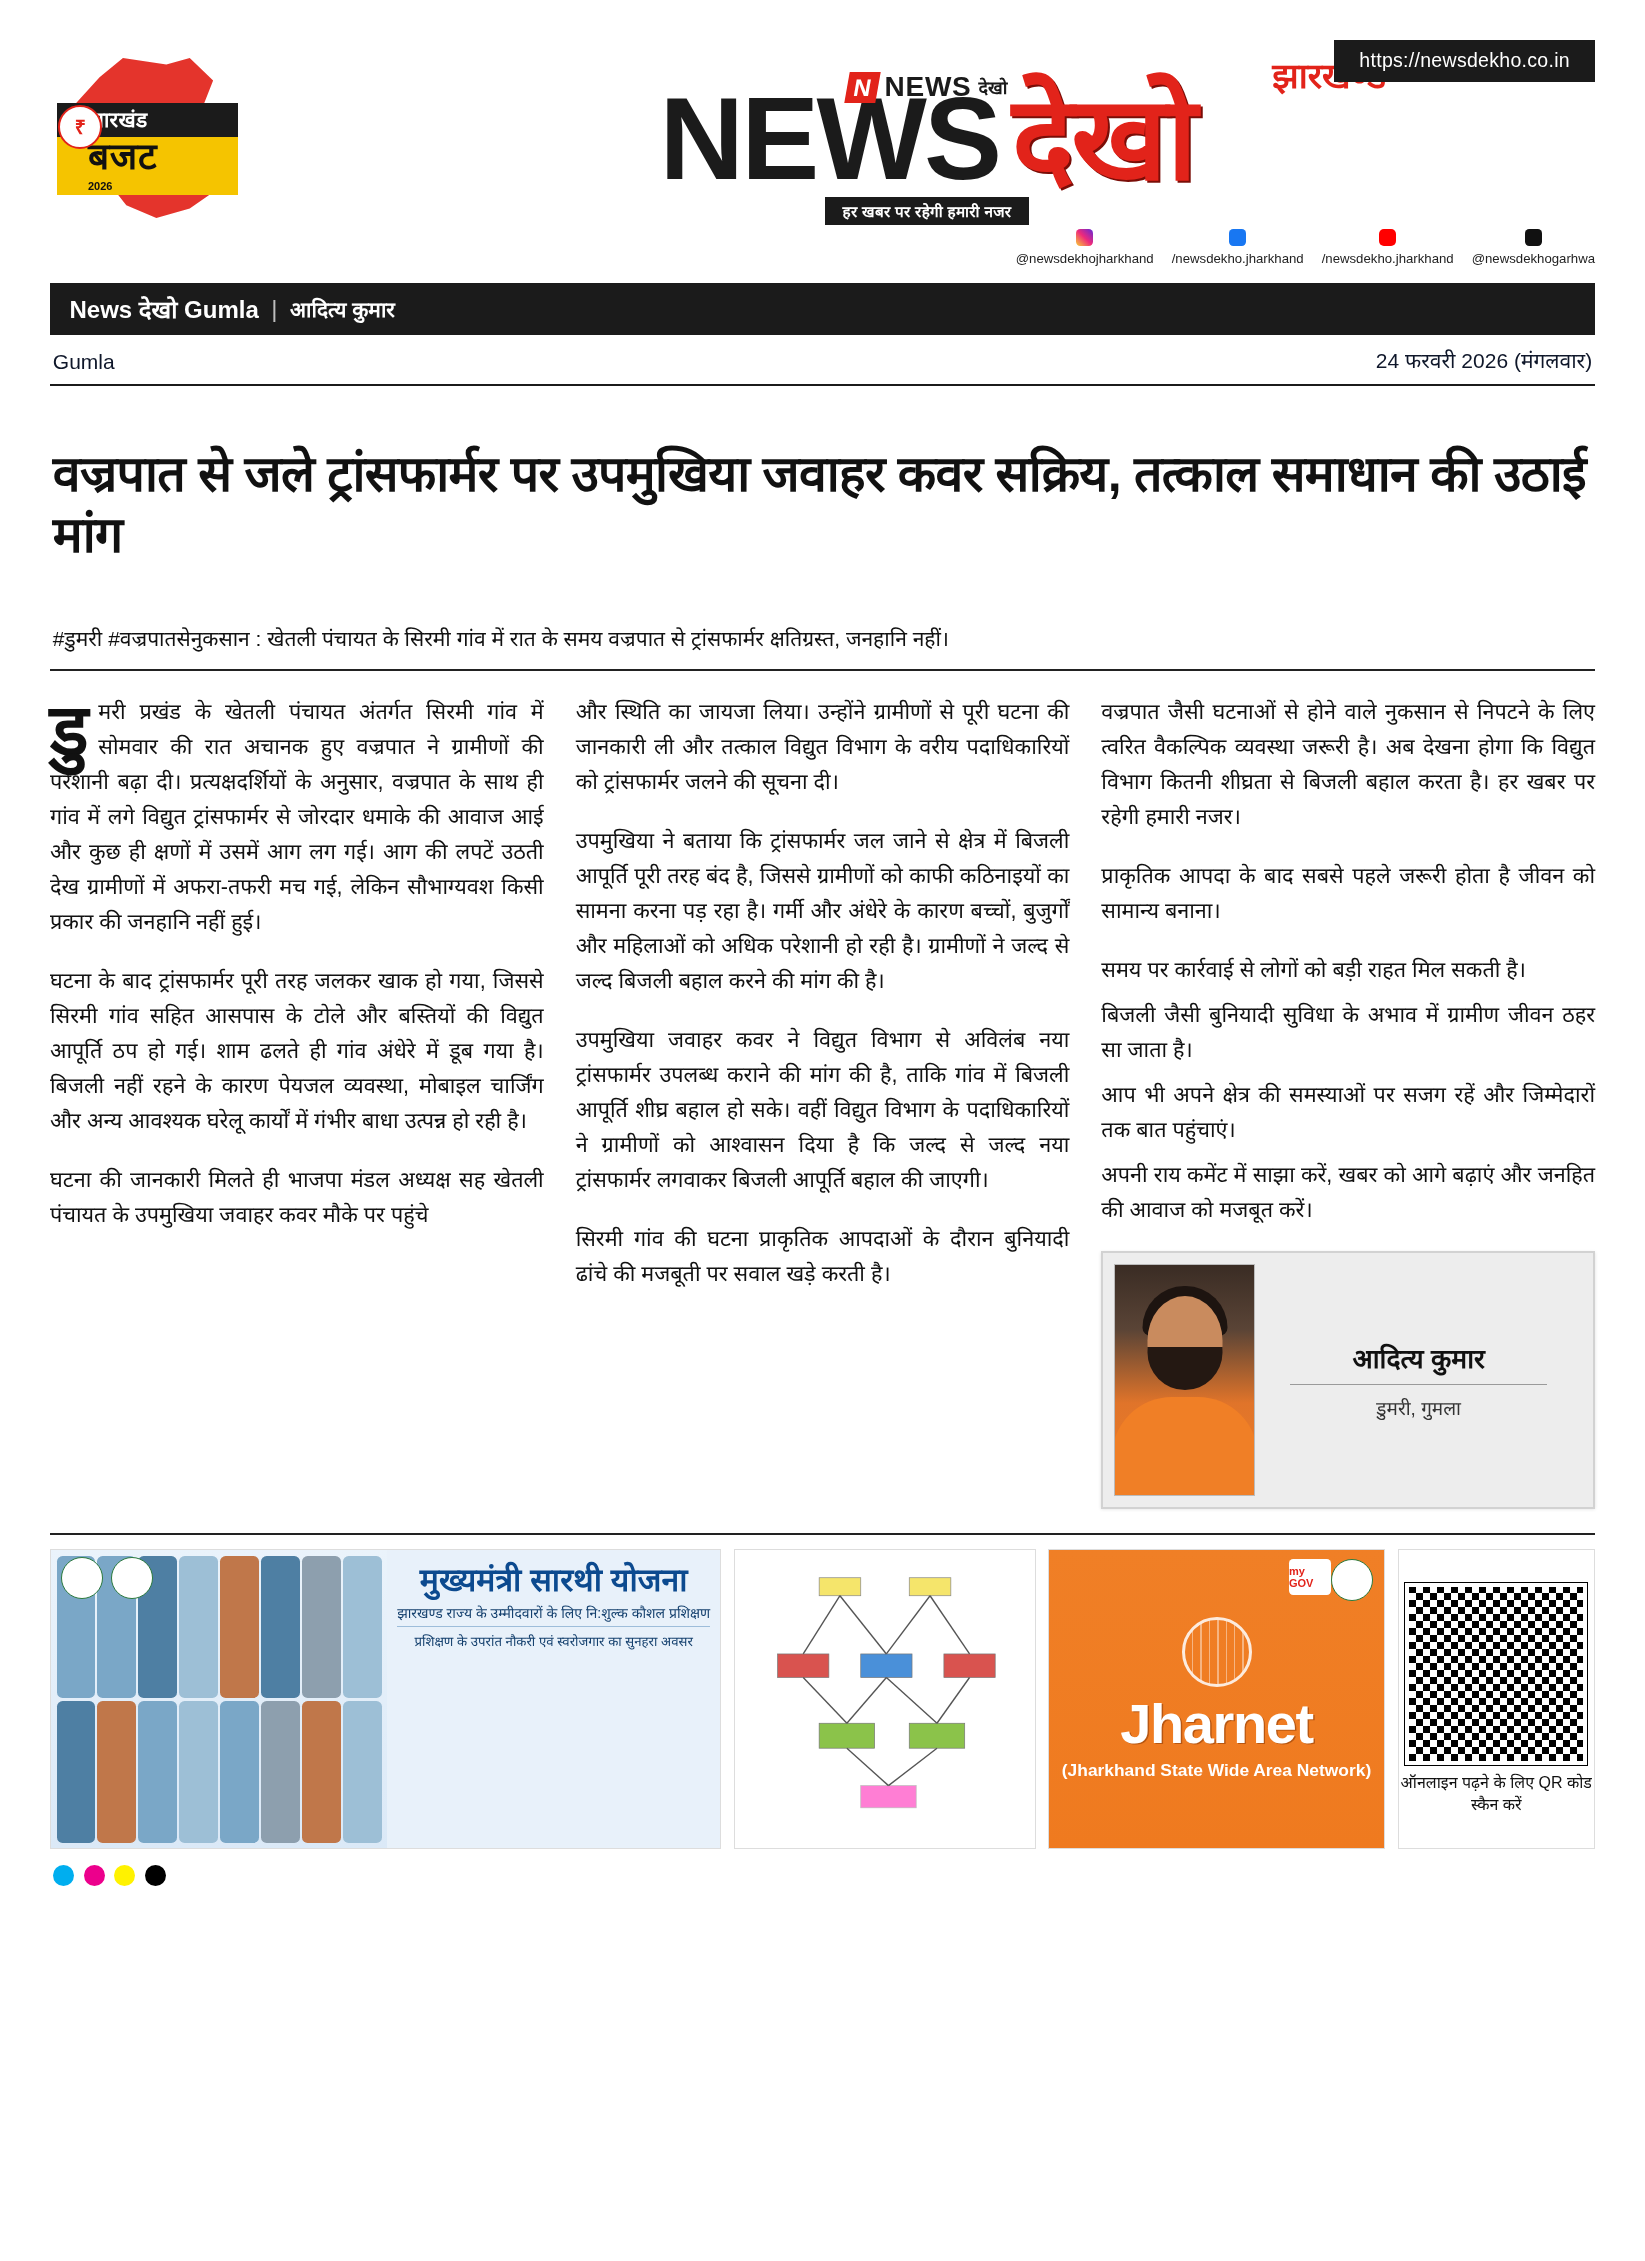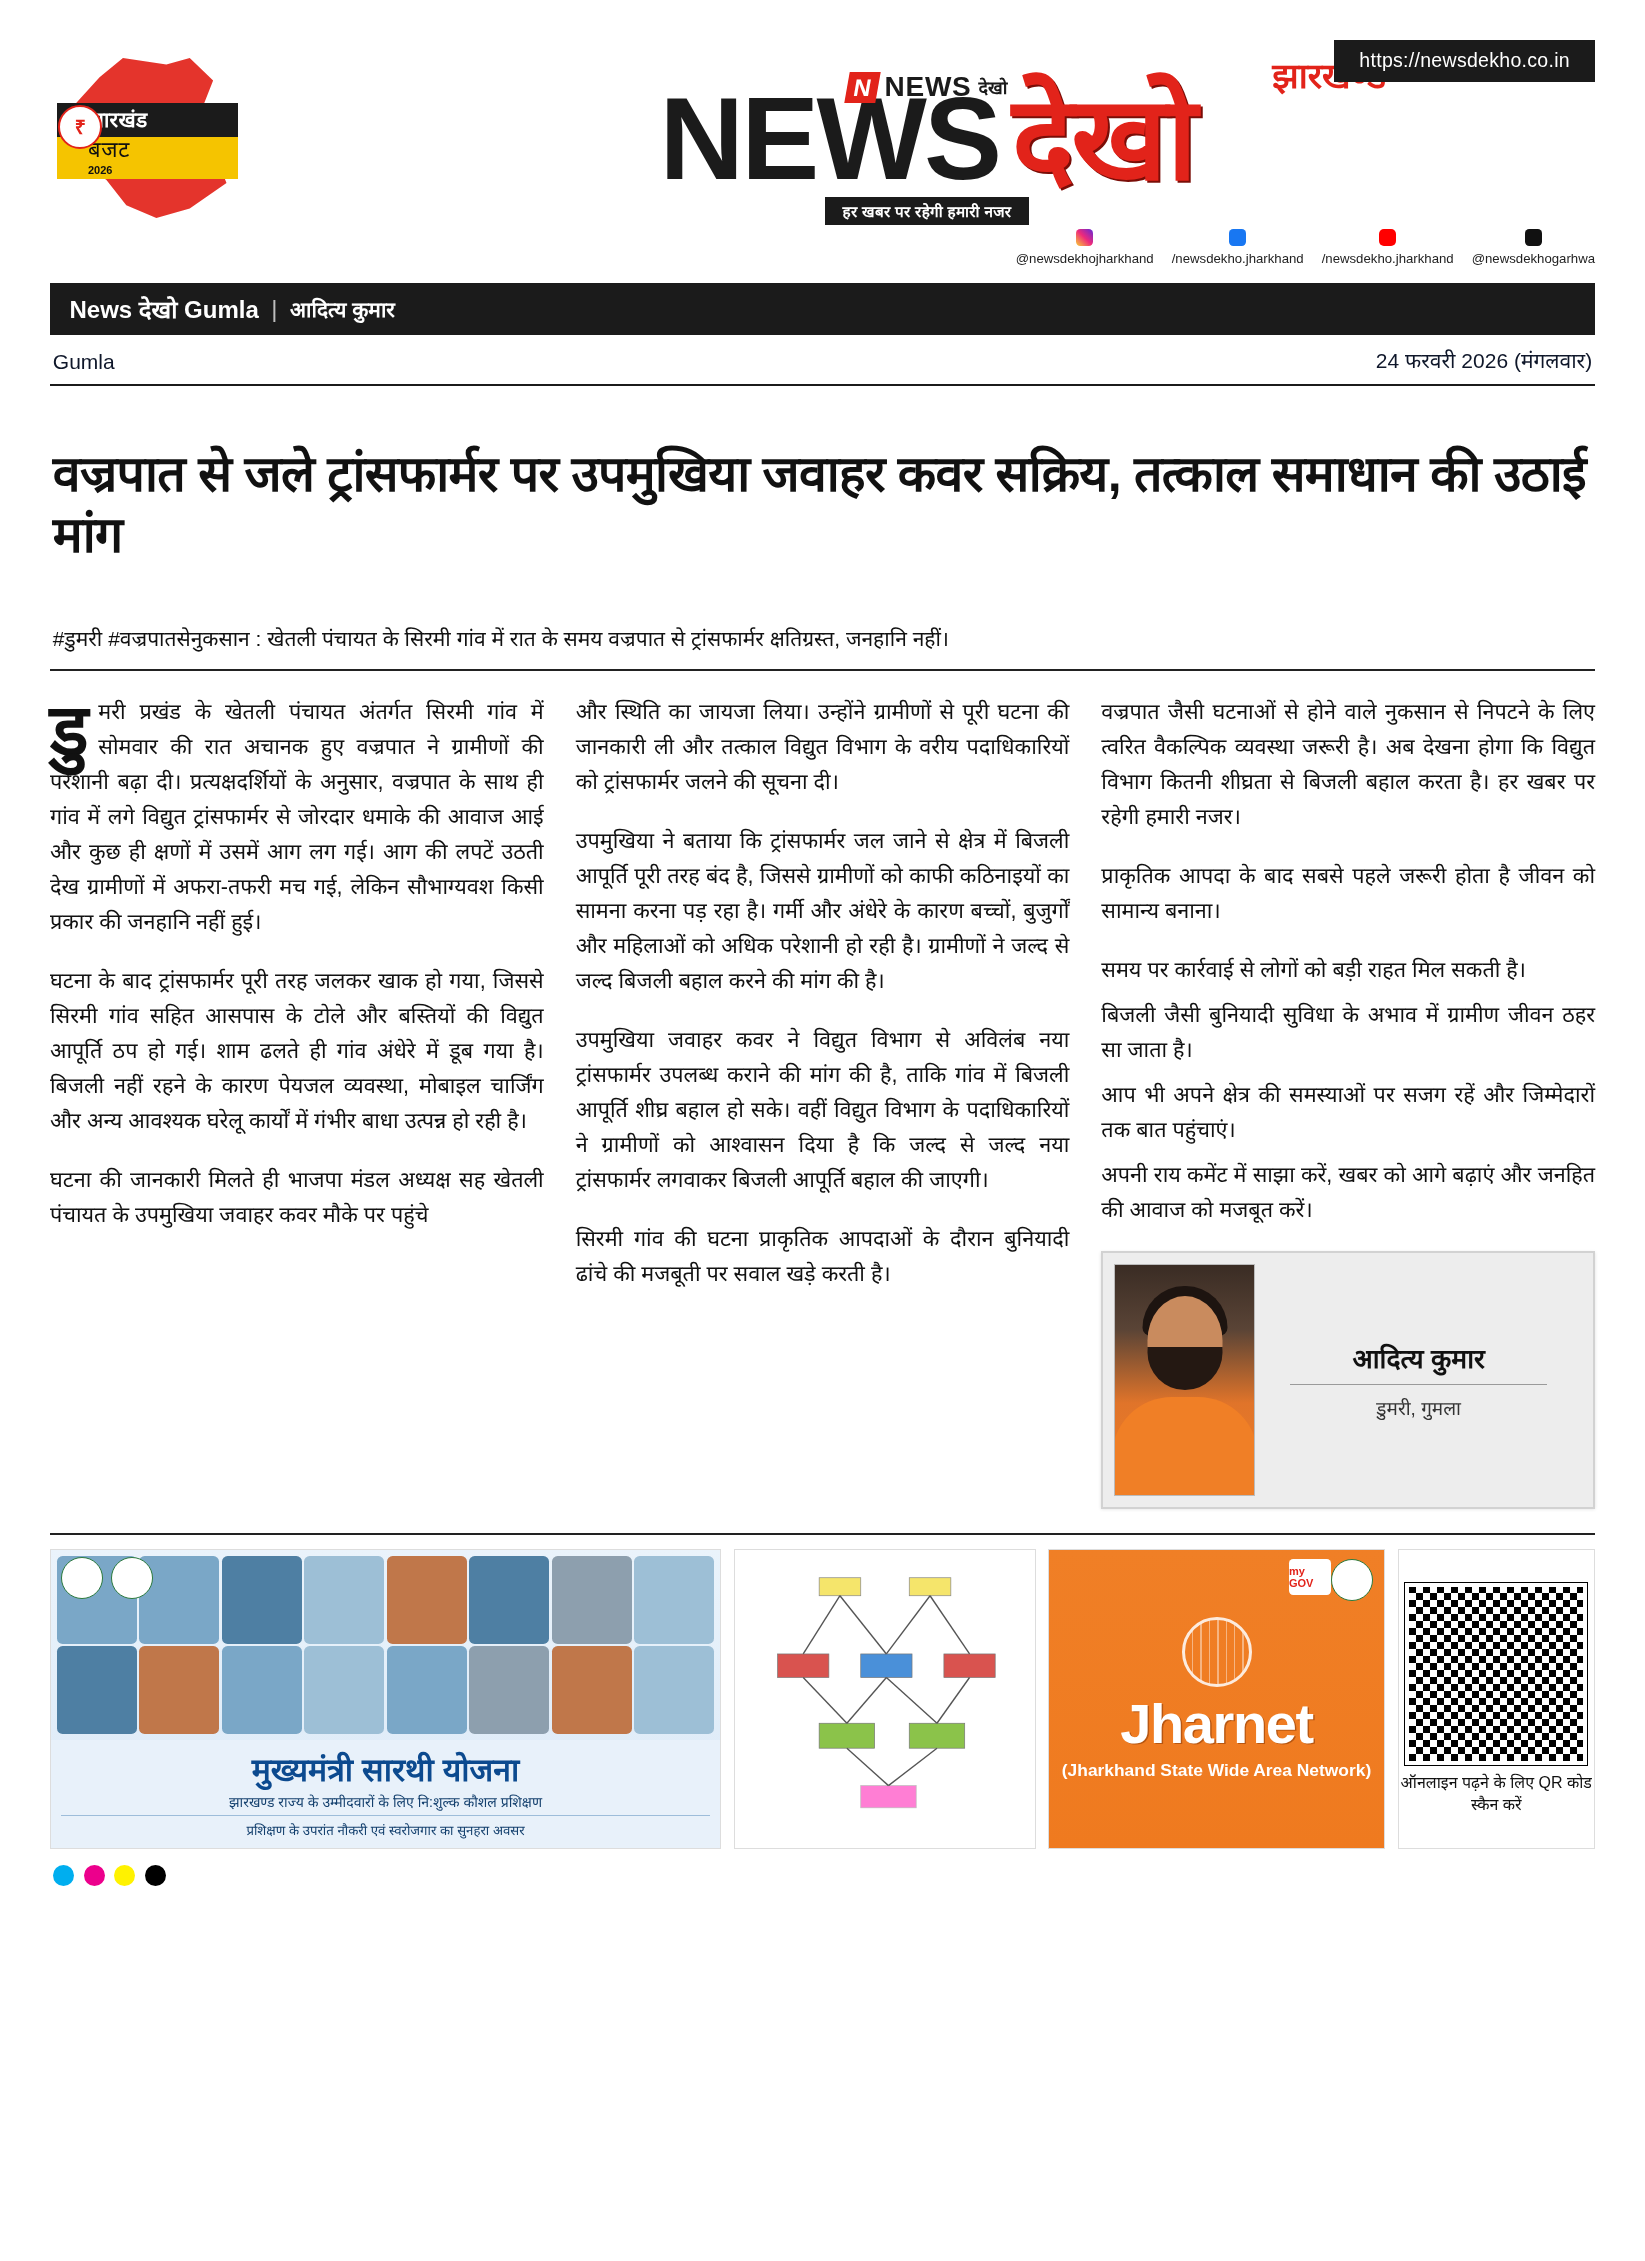--- a/index.html
+++ b/index.html
@@ -41,21 +41,21 @@
     opacity:.92;
   }
   .budget-band{
     position:absolute;left:7px;top:50px;width:181px;
   }
   .budget-band .l1{
     background:#1b1b1b;color:#fff;font-weight:bold;font-size:21px;
     padding:2.8px 7px 3.5px 31px;letter-spacing:0.3px;
   }
   .budget-band .l2{
-    background:#f5c400;color:#111;font-weight:normal;font-size:22px;
+    background:#f5c400;color:#111;font-weight:bold;font-size:37px;
     padding:1.4px 7px 2.8px 31px;letter-spacing:0.7px;line-height:1.05;
   }
   .budget-band .yr{
     font-size:11px;color:#111;background:#f5c400;padding:0 7px 2.8px 31px;font-weight:bold;
   }
   .budget-circle{
     position:absolute;left:8.4px;top:52px;width:40px;height:40px;border-radius:50%;
     background:#fff;border:2.1px solid #e2231a;color:#e2231a;font-size:19.5px;font-weight:bold;
     display:flex;align-items:center;justify-content:center;
   }
@@ -203,21 +203,21 @@
     margin-top:24px;
     border-top:2.1px solid #222;
     padding-top:14px;
     display:flex;gap:12.5px;align-items:stretch;
     height:300px;
   }
   .ad{position:relative;overflow:hidden;border:0.7px solid #ddd;}
   .ad-sarathi{
     flex:0 0 669px;
     background:linear-gradient(#eaf3fb,#dbe9f7);
-    display:flex;flex-direction:column;
+    display:flex;flex-direction:row;
   }
   .sarathi-top{
     flex:1 1 auto;display:grid;grid-template-columns:repeat(8,1fr);gap:2.1px;padding:5.6px;
   }
   .hexcell{background:#7aa7c7;border-radius:5.6px;}
   .hexcell:nth-child(3n){background:#4e7fa3;}
   .hexcell:nth-child(4n){background:#9dbfd6;}
   .hexcell:nth-child(5n){background:#c0774a;}
   .hexcell:nth-child(7n){background:#8d9fae;}
   .sarathi-bottom{

